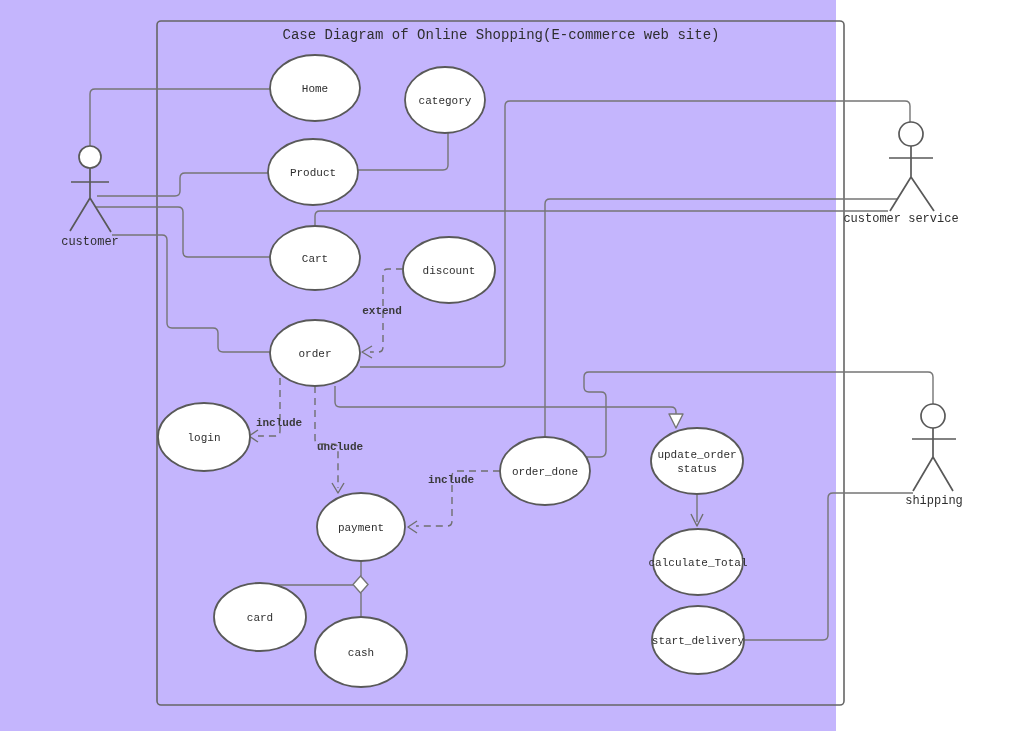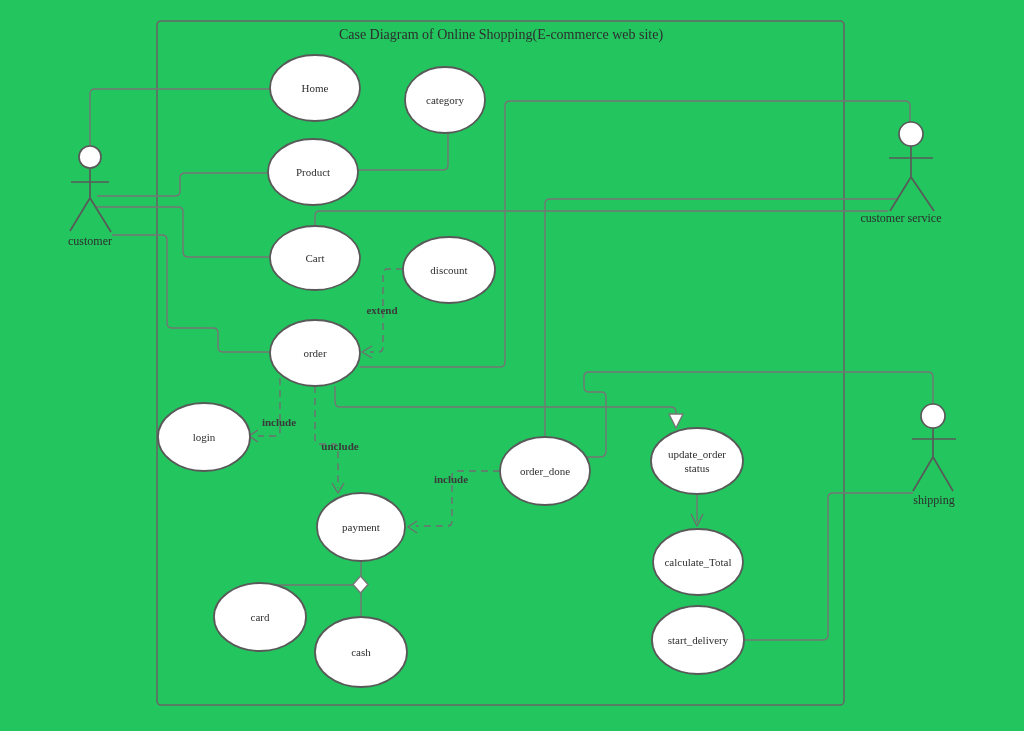--- a/index.html
+++ b/index.html
@@ -1,16 +1,16 @@
 <!DOCTYPE html>
 <html><head>
 <meta charset="utf-8">
 <style>
   html,body{margin:0;padding:0;background:#ffffff;}
-  .stage{position:relative;width:1024px;height:731px;background:#22c55e;font-family:Liberation Serif, serif;}
+  .stage{position:relative;width:836px;height:731px;background:#c4b5fd;font-family:Liberation Mono, monospace;}
   .boundary{fill:none;stroke:#666666;stroke-width:1.6;}
   .uc{fill:#ffffff;stroke:#595959;stroke-width:1.8;}
   .edge{fill:none;stroke:#757575;stroke-width:1.4;stroke-linejoin:round;}
   .edge-dashed{fill:none;stroke:#6f6f6f;stroke-width:1.4;stroke-dasharray:7 5;stroke-linejoin:round;}
   .arrow-open{fill:none;stroke:#6f6f6f;stroke-width:1.4;stroke-linejoin:round;}
   .arrow-hollow{fill:#ffffff;stroke:#757575;stroke-width:1.4;stroke-linejoin:round;}
   .actor{fill:none;stroke:#595959;stroke-width:1.7;}
   .actor-head{fill:#ffffff;stroke:#595959;stroke-width:1.7;}
   .diamond{fill:#ffffff;stroke:#757575;stroke-width:1.4;}
   text{fill:#2e2e2e;}

